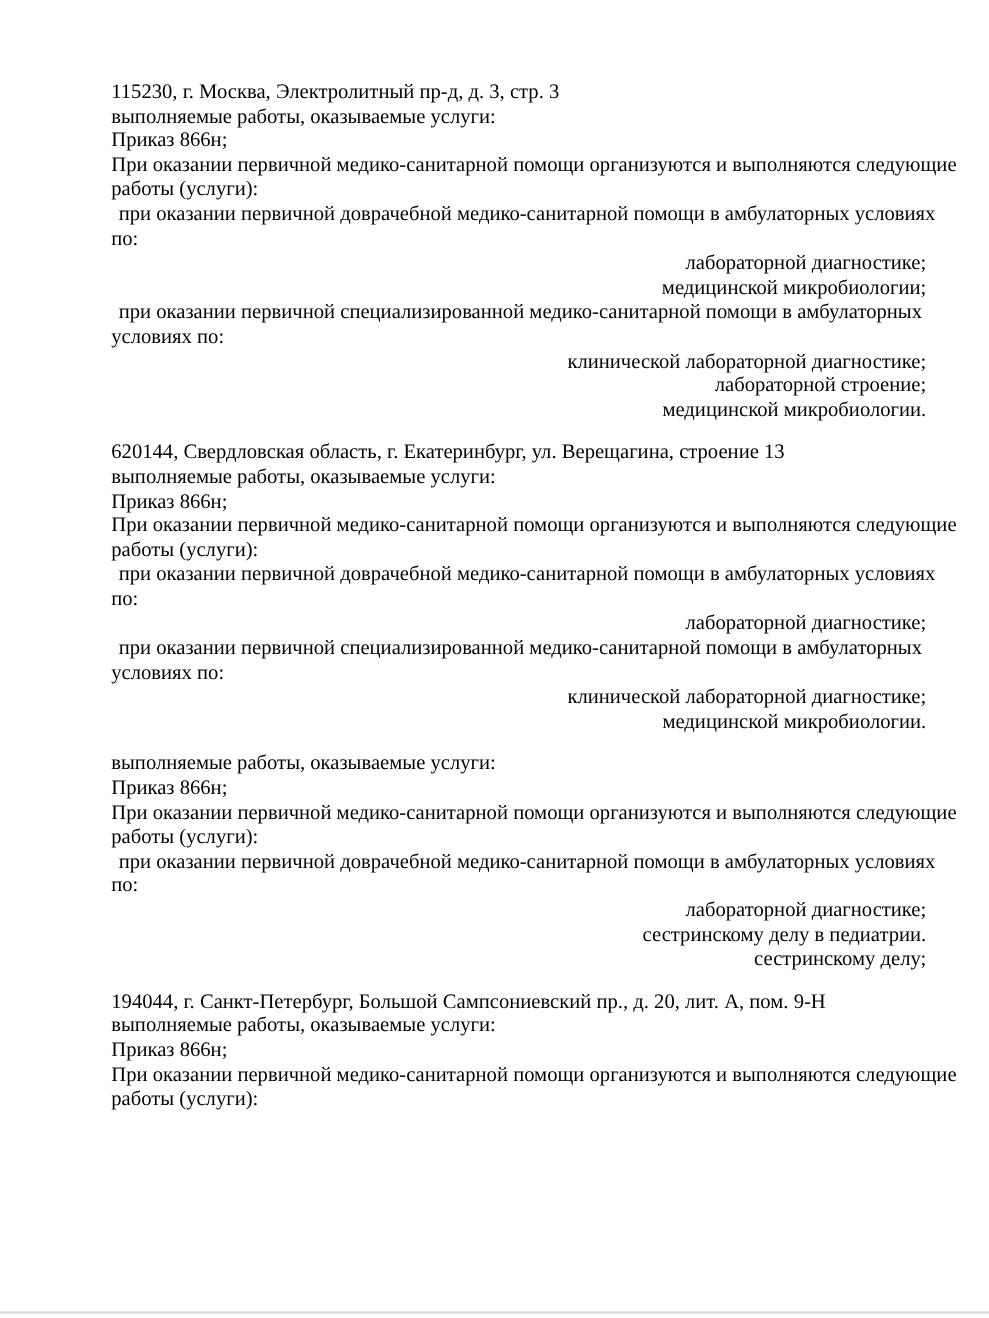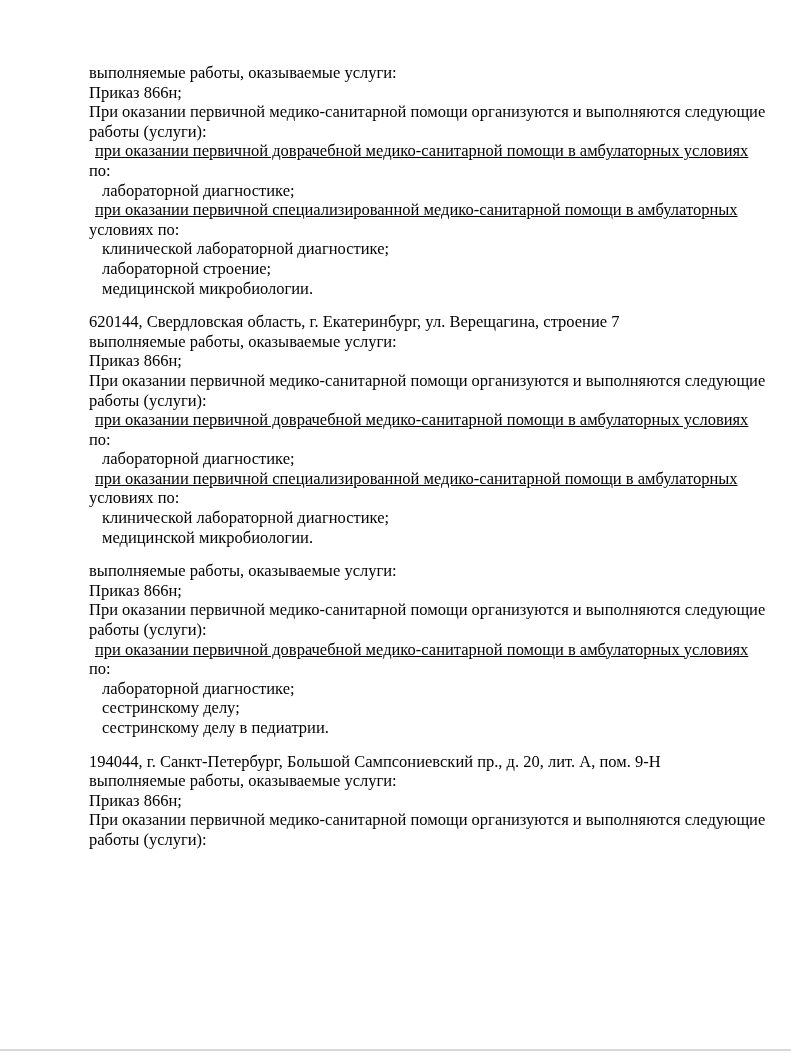--- a/index.html
+++ b/index.html
@@ -23,72 +23,74 @@
     right: 50px;
   }
   section.license-section {
     margin: 0 0 14px 0;
   }
   .line {
     line-height: 19.6px;
     white-space: nowrap;
   }
   .indent-0 { padding-left: 0; }
-  .indent-1 { padding-left: 6px; text-decoration: underline; }
-  .indent-2 { padding-left: 13px; }
+  .indent-1 { padding-left: 6px; }
+  .indent-2 { padding-left: 13px; text-align: right; }
   .footer-divider {
     position: absolute;
     left: 0;
     top: 1049px;
     width: 791px;
     height: 2px;
   }
 </style>
 </head>
 <body style="background: rgb(255, 255, 255); color: rgb(0, 0, 0);">
 
 <main class="doc">
     <section class="license-section">
+      <div class="line indent-0">115230, г. Москва, Электролитный пр-д, д. 3, стр. 3</div>
       <div class="line indent-0">выполняемые работы, оказываемые услуги:</div>
       <div class="line indent-0">Приказ 866н;</div>
       <div class="line indent-0">При оказании первичной медико-санитарной помощи организуются и выполняются следующие</div>
       <div class="line indent-0">работы (услуги):</div>
       <div class="line indent-1">при оказании первичной доврачебной медико-санитарной помощи в амбулаторных условиях</div>
       <div class="line indent-0">по:</div>
       <div class="line indent-2">лабораторной диагностике;</div>
+      <div class="line indent-2">медицинской микробиологии;</div>
       <div class="line indent-1">при оказании первичной специализированной медико-санитарной помощи в амбулаторных</div>
       <div class="line indent-0">условиях по:</div>
       <div class="line indent-2">клинической лабораторной диагностике;</div>
       <div class="line indent-2">лабораторной строение;</div>
       <div class="line indent-2">медицинской микробиологии.</div>
     </section>
     <section class="license-section">
-      <div class="line indent-0">620144, Свердловская область, г. Екатеринбург, ул. Верещагина, строение 7</div>
+      <div class="line indent-0">620144, Свердловская область, г. Екатеринбург, ул. Верещагина, строение 13</div>
       <div class="line indent-0">выполняемые работы, оказываемые услуги:</div>
       <div class="line indent-0">Приказ 866н;</div>
       <div class="line indent-0">При оказании первичной медико-санитарной помощи организуются и выполняются следующие</div>
       <div class="line indent-0">работы (услуги):</div>
       <div class="line indent-1">при оказании первичной доврачебной медико-санитарной помощи в амбулаторных условиях</div>
       <div class="line indent-0">по:</div>
       <div class="line indent-2">лабораторной диагностике;</div>
       <div class="line indent-1">при оказании первичной специализированной медико-санитарной помощи в амбулаторных</div>
       <div class="line indent-0">условиях по:</div>
       <div class="line indent-2">клинической лабораторной диагностике;</div>
       <div class="line indent-2">медицинской микробиологии.</div>
     </section>
     <section class="license-section">
       <div class="line indent-0">выполняемые работы, оказываемые услуги:</div>
       <div class="line indent-0">Приказ 866н;</div>
       <div class="line indent-0">При оказании первичной медико-санитарной помощи организуются и выполняются следующие</div>
       <div class="line indent-0">работы (услуги):</div>
       <div class="line indent-1">при оказании первичной доврачебной медико-санитарной помощи в амбулаторных условиях</div>
       <div class="line indent-0">по:</div>
       <div class="line indent-2">лабораторной диагностике;</div>
+      <div class="line indent-2">сестринскому делу в педиатрии.</div>
       <div class="line indent-2">сестринскому делу;</div>
-      <div class="line indent-2">сестринскому делу в педиатрии.</div>
     </section>
     <section class="license-section">
       <div class="line indent-0">194044, г. Санкт-Петербург, Большой Сампсониевский пр., д. 20, лит. А, пом. 9-Н</div>
       <div class="line indent-0">выполняемые работы, оказываемые услуги:</div>
       <div class="line indent-0">Приказ 866н;</div>
       <div class="line indent-0">При оказании первичной медико-санитарной помощи организуются и выполняются следующие</div>
       <div class="line indent-0">работы (услуги):</div>
     </section>
   </main>
 

